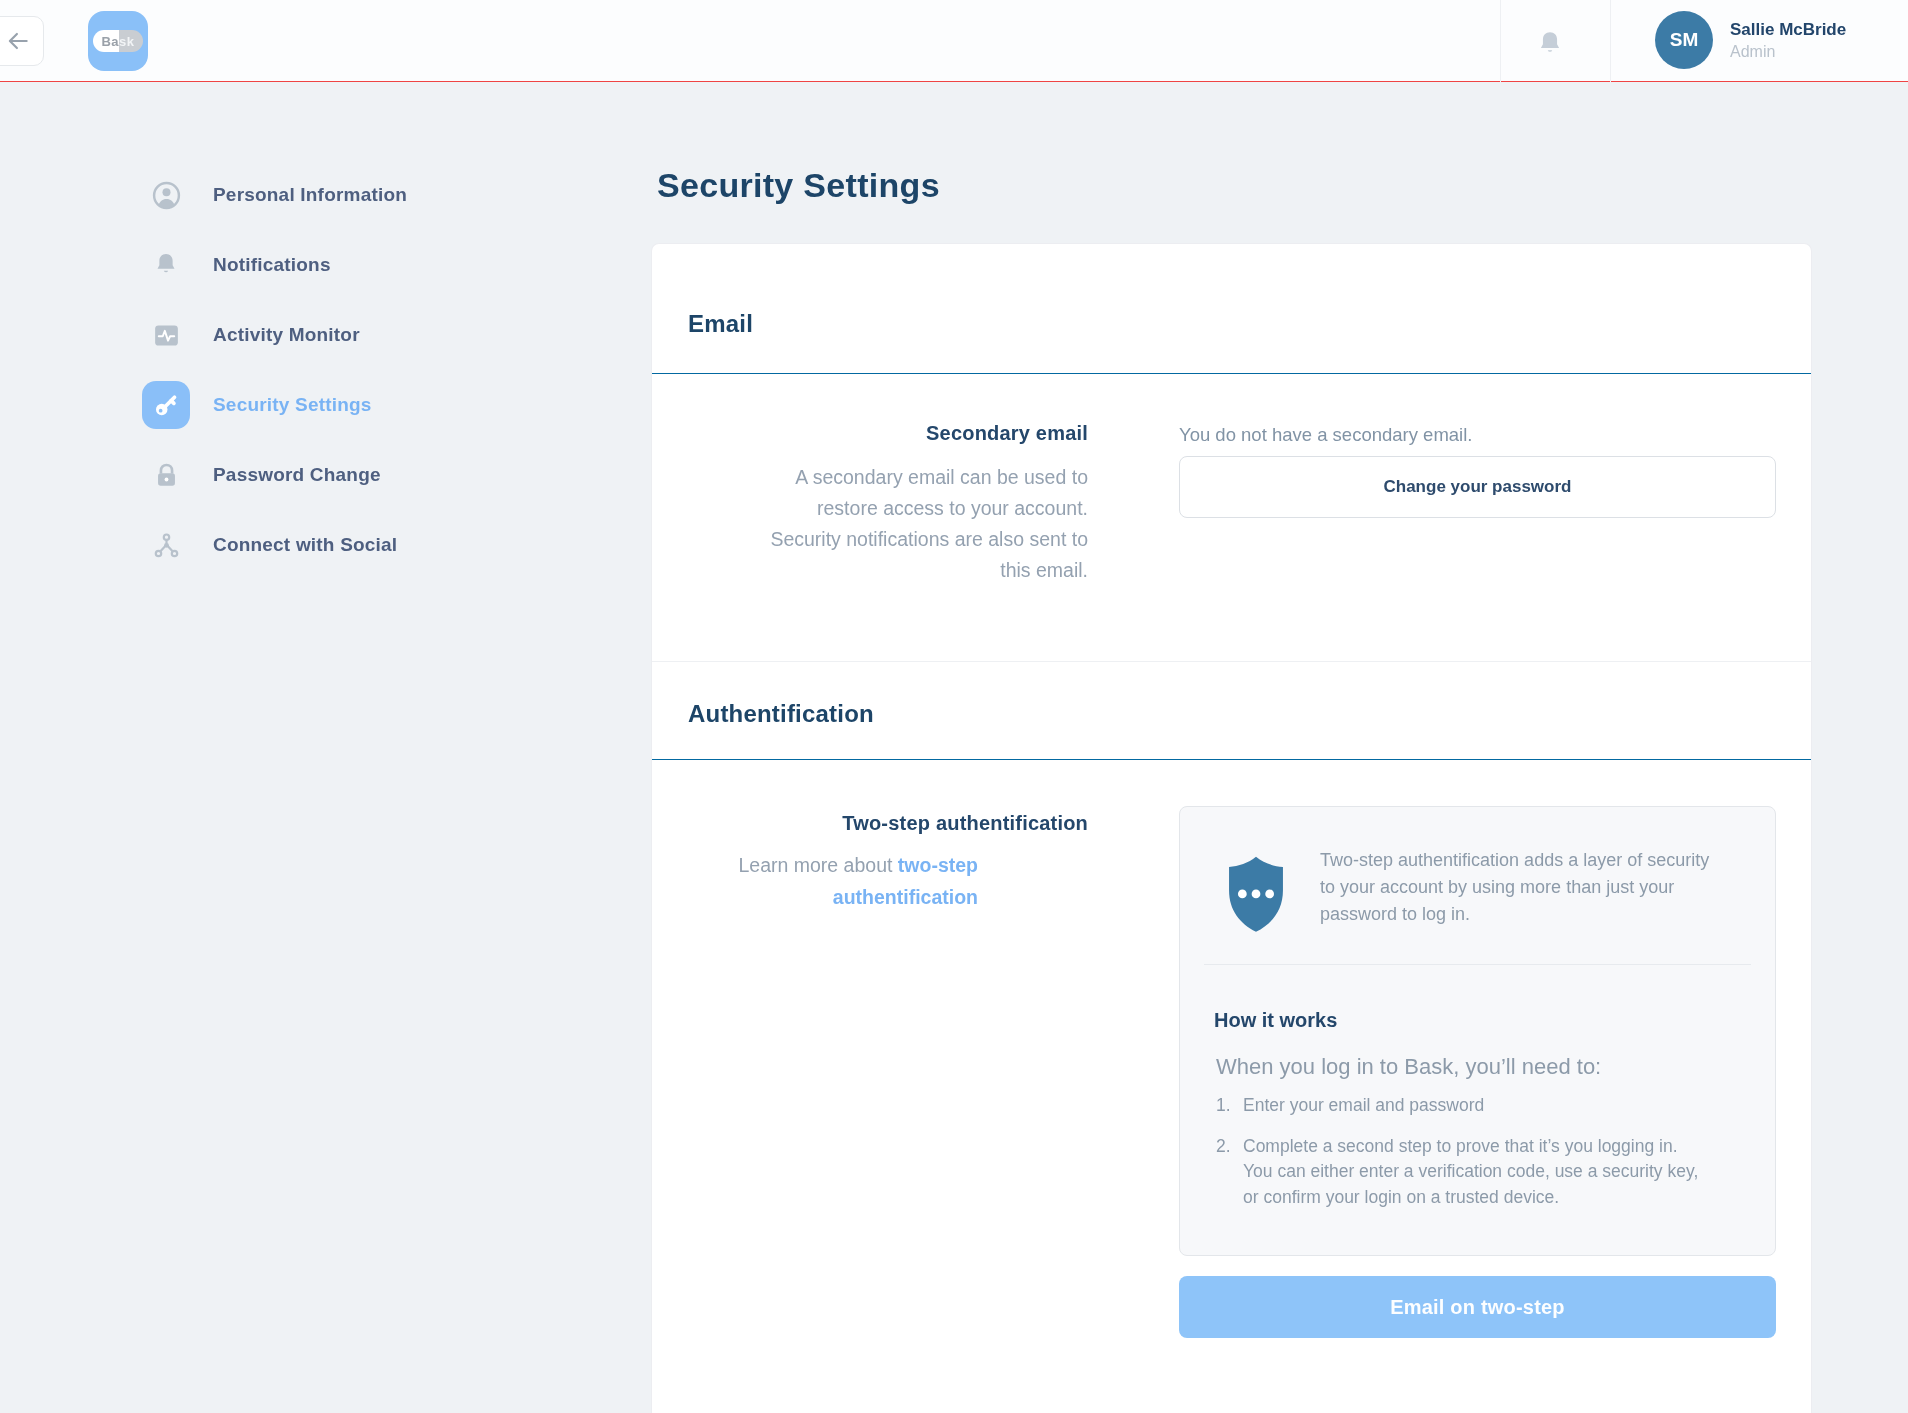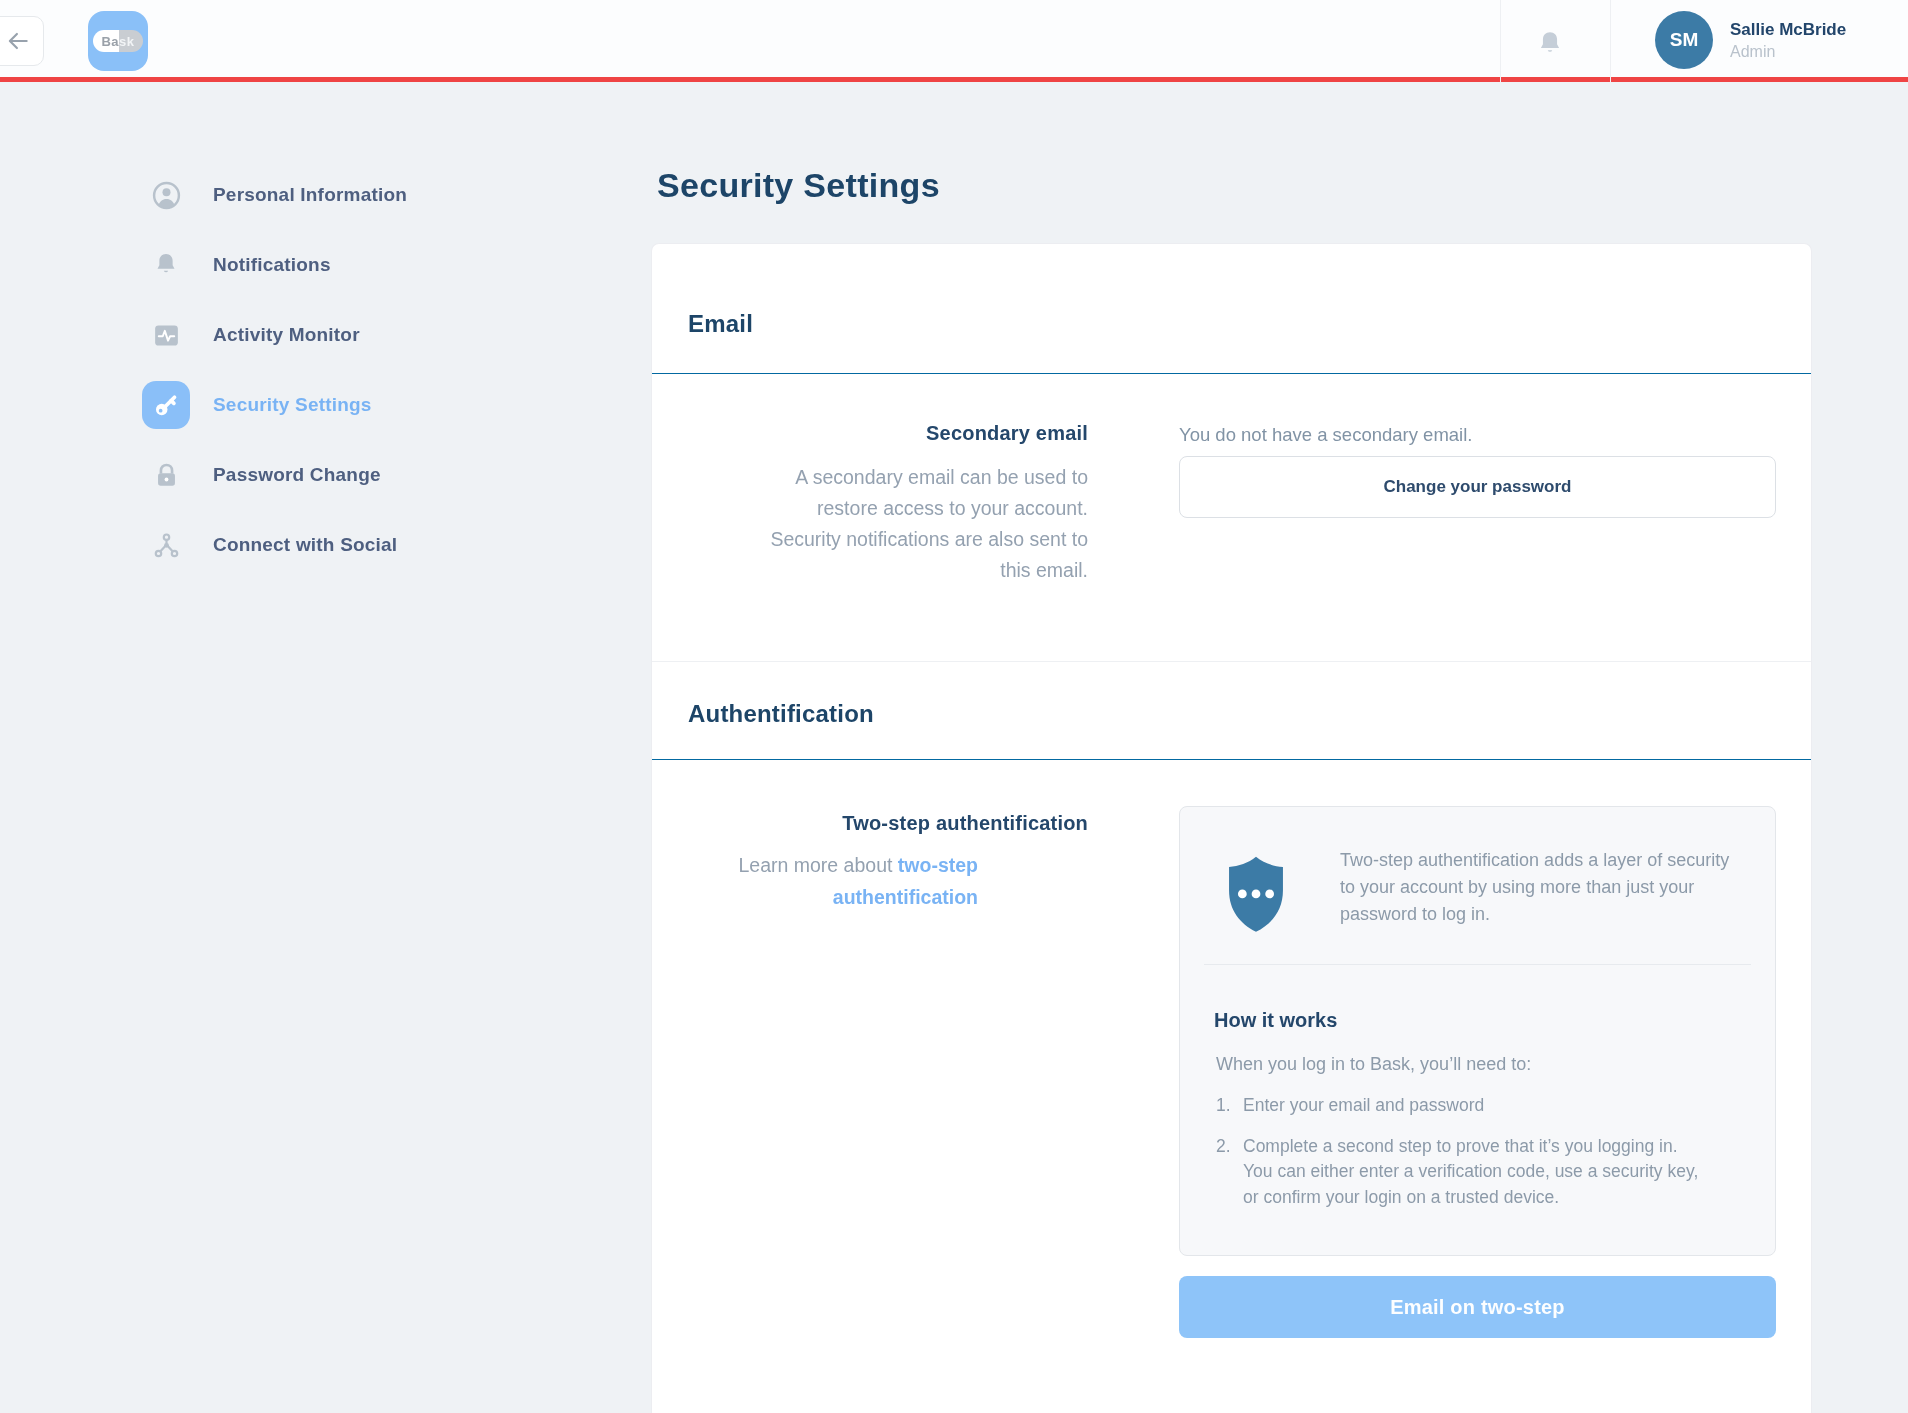--- a/index.html
+++ b/index.html
@@ -7,21 +7,21 @@
   .screen {
     position:relative; width:1908px; height:1413px; overflow:hidden;
     background:#eff2f5;
     font-family:"Liberation Sans", sans-serif;
     -webkit-font-smoothing:antialiased;
   }
 
   
   .header {
     position:absolute; top:0; left:0; width:1908px; height:82px;
-    background:#fcfdfe; border-bottom:5px solid #ef4444; z-index:5;
+    background:#fcfdfe; border-bottom:1px solid #ef4444; z-index:5;
   }
   .back-btn {
     position:absolute; left:-14px; top:16px; width:58px; height:50px;
     background:#fff; border:1px solid #e6e9ec; border-radius:10px;
     display:flex; align-items:center; justify-content:flex-end; padding-right:12px;
     cursor:pointer;
   }
   .logo {
     position:absolute; left:88px; top:11px; width:60px; height:60px;
     background:#8ac0f8; border-radius:16px;
@@ -100,24 +100,24 @@
     border:1px solid #dce0e5; border-radius:8px;
     font-family:"Liberation Sans", sans-serif;
     font-size:17px; font-weight:bold; color:#2e4b6d; cursor:pointer;
   }
 
   .panel {
     position:absolute; left:527px; top:46px; width:597px; height:450px;
     background:#f7f8fa; border:1px solid #e3e6ea; border-radius:8px;
   }
   .shield-wrap { position:absolute; left:34px; top:44px; width:84px; height:88px; }
-  .panel-intro { position:absolute; left:140px; top:40px; font-size:18px; line-height:27px; color:#8c9aa9;margin-left:20px; }
+  .panel-intro { position:absolute; left:140px; top:40px; font-size:18px; line-height:27px; color:#8c9aa9; }
   .panel-divider { position:absolute; left:24px; right:24px; top:157px; height:1px; background:#e7eaee; }
   .how-title { position:absolute; left:34px; top:202px; font-size:20px; font-weight:bold; color:#24476b; }
-  .how-intro { position:absolute; left:36px; top:247px; font-size:18px; color:#8c9aa9; }
+  .how-intro { position:absolute; left:36px; top:247px; font-size:22px; color:#8c9aa9; }
   .steps { position:absolute; left:36px; top:286px; }
   .step { display:flex; margin-bottom:15px; }
   .step-num { width:27px; font-size:17.5px; color:#8c9aa9; line-height:25.5px; }
   .step-text { font-size:17.5px; color:#8c9aa9; line-height:25.5px; }
 
   .btn-primary {
     position:absolute; left:527px; top:516px; width:597px; height:62px;
     background:#8ec4f9; border:none; border-radius:8px;
     font-family:"Liberation Sans", sans-serif;
     font-size:20px; font-weight:bold; color:#fdfeff; letter-spacing:.2px; cursor:pointer;

